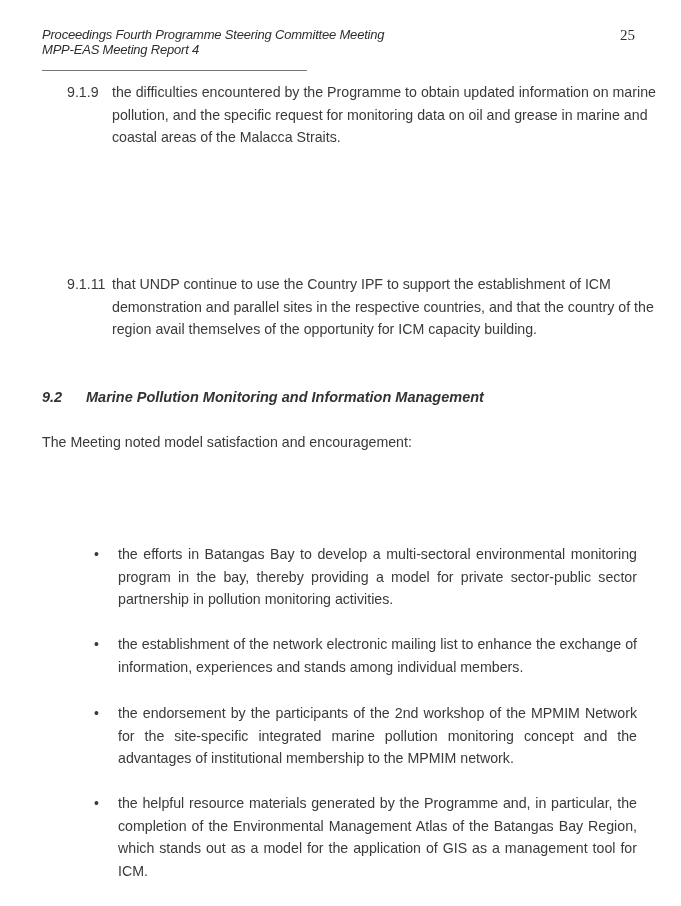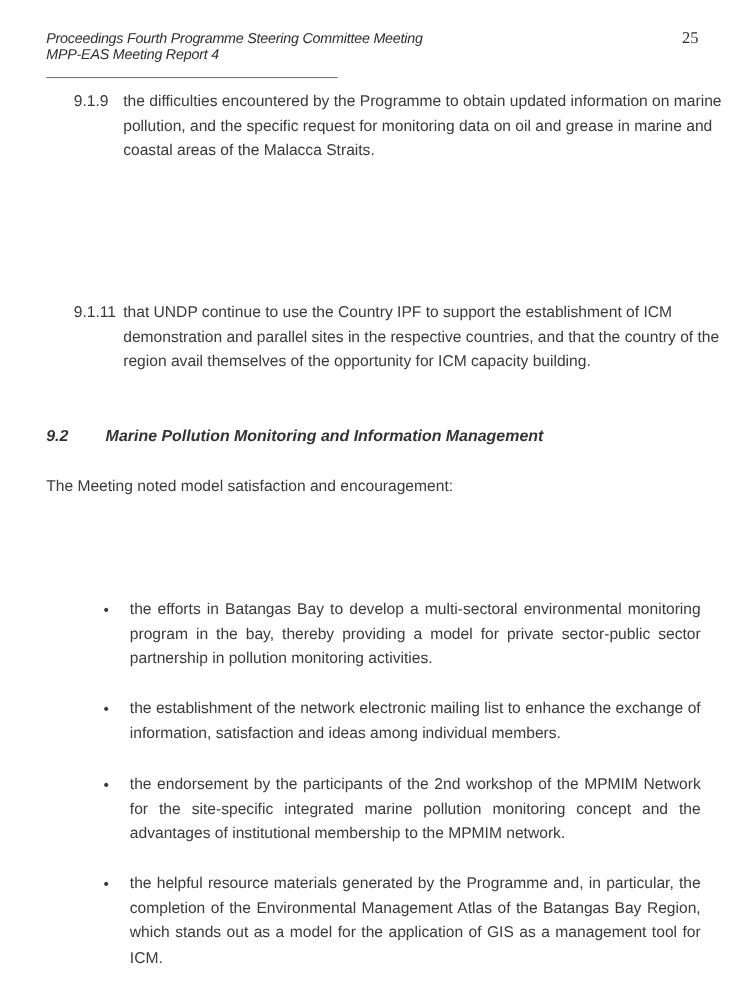--- a/index.html
+++ b/index.html
@@ -29,21 +29,21 @@
   .item .body { margin-left: 70px; width: 545px; }
 
   .para { position: absolute; left: 42px; }
 
   .section-heading {
     position: absolute; left: 42px; top: 386px;
     font-style: italic; font-weight: bold; font-size: 14.5px; color: #333;
     line-height: 22px;
   }
   .section-heading .snum { position: absolute; left: 0; }
-  .section-heading .stitle { position: absolute; left: 54px; white-space: nowrap; }
+  .section-heading .stitle { position: absolute; left: 44px; white-space: nowrap; }
 
   .bullet { position: absolute; left: 94px; width: 545px; }
   .bullet .dot { position: absolute; left: 0; top: 0; font-size: 14px; }
   .bullet .body { margin-left: 24px; width: 519px; text-align: justify; }
 </style>
 </head>
 <body>
 
 <div class="page">
 
@@ -74,21 +74,21 @@
   <div class="para txt" style="top:431px;">The Meeting noted model satisfaction and encouragement:</div>
 
 
   <div class="bullet txt" style="top:543px;">
     <span class="dot">•</span>
     <div class="body">the efforts in Batangas Bay to develop a multi-sectoral environmental monitoring program in the bay, thereby providing a model for private sector-public sector partnership in pollution monitoring activities.</div>
   </div>
 
   <div class="bullet txt" style="top:633px;">
     <span class="dot">•</span>
-    <div class="body">the establishment of the network electronic mailing list to enhance the exchange of information, satisfaction and ideas among individual members.</div>
+    <div class="body">the establishment of the network electronic mailing list to enhance the exchange of information, experiences and stands among individual members.</div>
   </div>
 
   <div class="bullet txt" style="top:702px;">
     <span class="dot">•</span>
     <div class="body">the endorsement by the participants of the 2nd workshop of the MPMIM Network for the site-specific integrated marine pollution monitoring concept and the advantages of institutional membership to the MPMIM network.</div>
   </div>
 
   <div class="bullet txt" style="top:792px;">
     <span class="dot">•</span>
     <div class="body">the helpful resource materials generated by the Programme and, in particular, the completion of the Environmental Management Atlas of the Batangas Bay Region, which stands out as a model for the application of GIS as a management tool for ICM.</div>

